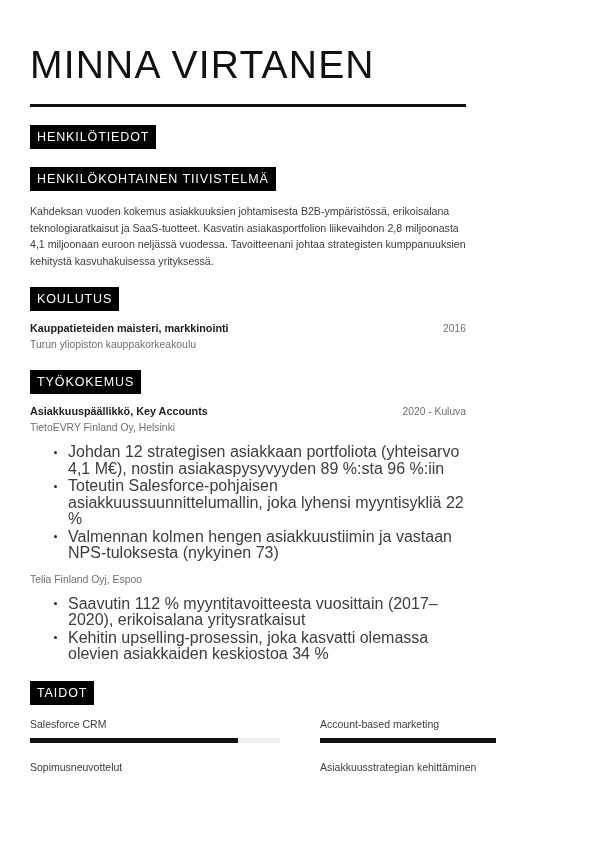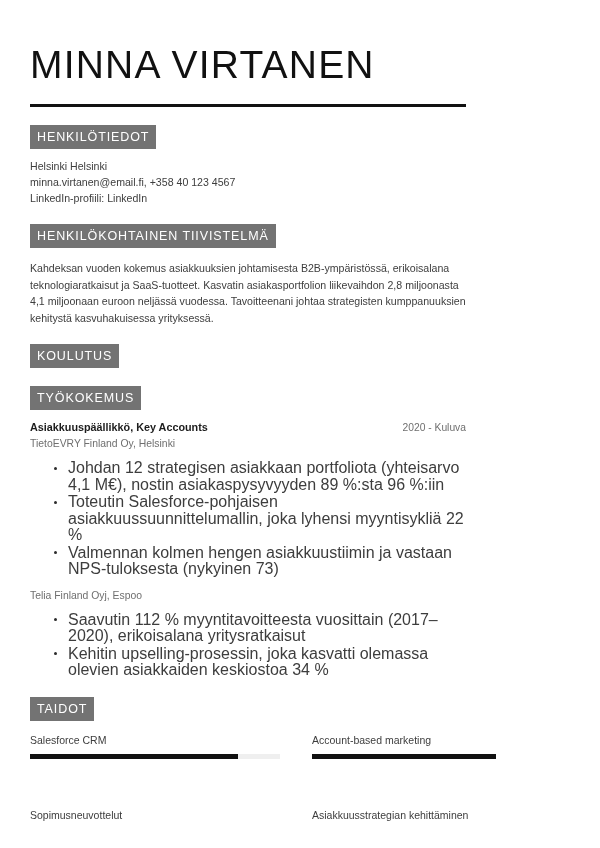--- a/index.html
+++ b/index.html
@@ -41,21 +41,21 @@
     background: #111111;
     width: 100%;
   }
 
   
   .section {
     margin-top: 18px;
   }
   .section-badge {
     display: inline-block;
-    background: #737373;
+    background: #000000;
     color: #ffffff;
     font-size: 12.5px;
     line-height: 14px;
     letter-spacing: 0.9px;
     padding: 5px 7px 5px 7px;
     font-weight: 400;
     white-space: nowrap;
   }
 
   
@@ -131,21 +131,20 @@
     background: #2b2b2b;
   }
 
   
   .skills-grid {
     margin-top: 12px;
     display: grid;
     grid-template-columns: 250px 250px;
     column-gap: 40px;
     row-gap: 0;
-    gap: 32px;
   }
   .skill {
     margin-bottom: 17px;
   }
   .skill-name {
     font-size: 10.5px;
     line-height: 15px;
     color: #3d3d3d;
     margin-bottom: 6px;
   }
@@ -169,35 +168,37 @@
 </head>
 <body>
 
 <div class="page">
 
   <h1 class="name">MINNA VIRTANEN</h1>
   <div class="header-rule"></div>
 
   <div class="section">
     <span class="section-badge">HENKILÖTIEDOT</span>
-    <div class="contact">
-      <div class="contact-line">Helsinki Helsinki</div>
-      <div class="contact-line">minna.virtanen@email.fi, +358 40 123 4567</div>
-      <div class="contact-line">LinkedIn-profiili: LinkedIn</div>
-    </div>
   </div>
 
   <div class="section">
     <span class="section-badge">HENKILÖKOHTAINEN TIIVISTELMÄ</span>
     <p class="summary">Kahdeksan vuoden kokemus asiakkuuksien johtamisesta B2B-ympäristössä, erikoisalana teknologiaratkaisut ja SaaS-tuotteet. Kasvatin asiakasportfolion liikevaihdon 2,8 miljoonasta 4,1 miljoonaan euroon neljässä vuodessa. Tavoitteenani johtaa strategisten kumppanuuksien kehitystä kasvuhakuisessa yrityksessä.</p>
   </div>
 
   <div class="section">
     <span class="section-badge">KOULUTUS</span>
 
+    <div class="entry">
+      <div class="entry-head">
+        <span class="entry-title">Kauppatieteiden maisteri, markkinointi</span>
+        <span class="entry-date">2016</span>
+      </div>
+      <div class="entry-sub">Turun yliopiston kauppakorkeakoulu</div>
+    </div>
   </div>
 
   <div class="section">
     <span class="section-badge">TYÖKOKEMUS</span>
 
     <div class="entry">
       <div class="entry-head">
         <span class="entry-title">Asiakkuuspäällikkö, Key Accounts</span>
         <span class="entry-date">2020 - Kuluva</span>
       </div>

